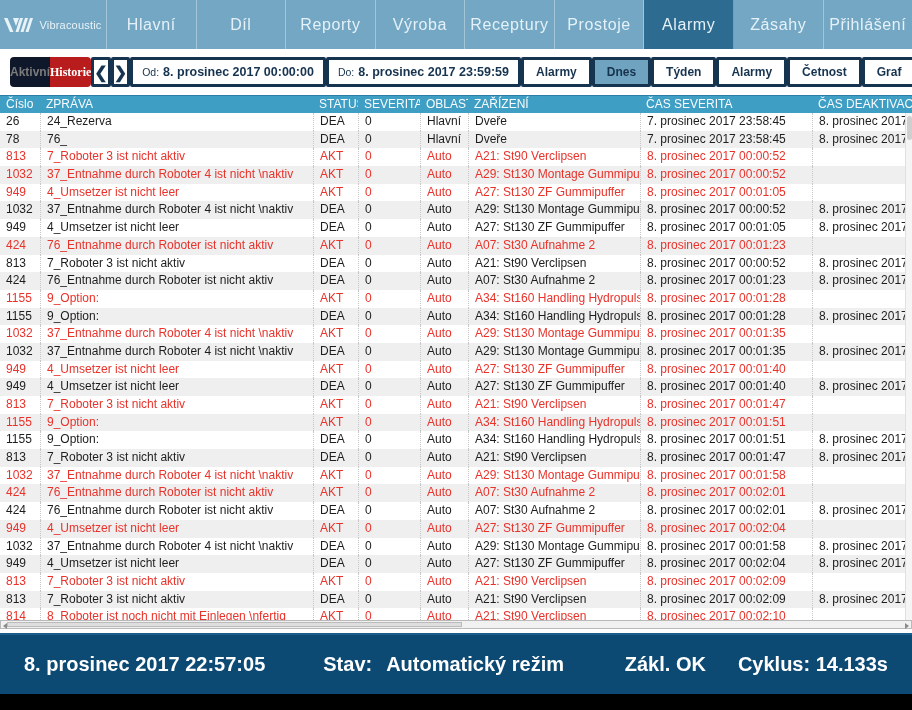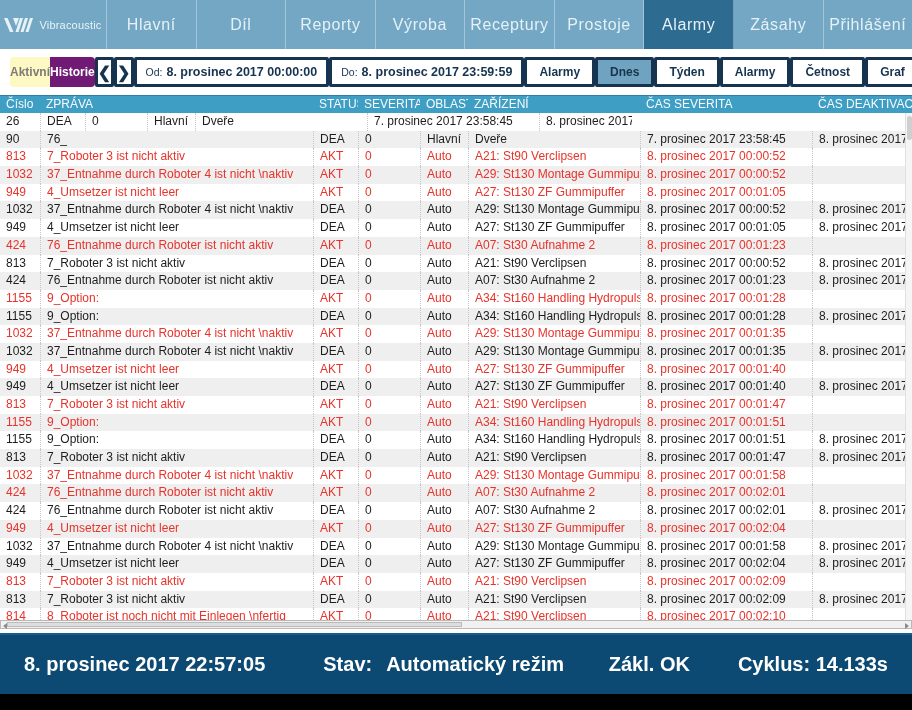--- a/index.html
+++ b/index.html
@@ -18,22 +18,22 @@
          color:#e4f1f8; font-size:16px; letter-spacing:.6px; cursor:pointer;
          border-right:1px solid rgba(255,255,255,.35); }
   .tab:last-child { border-right:none; }
   .tab.active { background:#2e6b91; }
 
   
   .toolbar { position:absolute; left:0; top:49px; width:912px; height:46px;
              background:#fff; display:flex; align-items:center; padding:0 10px; }
   .btn { height:30px; display:flex; align-items:center; justify-content:center;
          font-weight:bold; font-size:12px; cursor:pointer; white-space:nowrap; }
-  .btn-gray { width:64px; background:#fef9c3; color:#7b7b7b; border-radius:4px 0 0 4px; }
-  .btn-blue { width:64px; background:#701a75; color:#fff; border-radius:0 4px 4px 0; }
+  .btn-gray { width:64px; background:#0f172a; color:#7b7b7b; border-radius:4px 0 0 4px; }
+  .btn-blue { width:64px; background:#b91c1c; color:#fff; border-radius:0 4px 4px 0;font-family:Liberation Serif, serif; }
   .btn-outline { background:#fff; border:3px solid #16334f; color:#16334f;
                  border-radius:2px; padding:0 12px; }
   .btn-arrow { width:32px; padding:0; font-size:16px; }
   .btn-fill { background:#6fa3bf; }
   .btn-date { font-size:12.5px; padding:0 9px; }
   .btn-date .pfx { font-size:10.5px; font-weight:normal; margin-right:4px; }
   .sp8 { width:8px; } .sp6 { width:6px; } .sp2 { width:2px; }
   .spacer { flex:1; }
 
   
@@ -67,21 +67,21 @@
   .harrow.right { right:2px; border-left:4px solid #8a8a8a; }
 
   
   .footer { position:absolute; left:0; top:633px; width:912px; height:61px;
             background:#0d4a73; border-top:2px solid #1b5d8a; color:#fff;
             display:flex; align-items:center; font-size:20px; font-weight:bold;
             padding:0 24px; }
   .footer .stav-label { margin-left:58px; }
   .footer .stav-value { margin-left:14px; }
   .footer .zakl { margin-left:auto; }
-  .footer .cyklus { margin-left:48px; }
+  .footer .cyklus { margin-left:32px; }
   .screen-edge { position:absolute; left:0; top:694px; width:912px; height:16px;
                  background:#000; }
 </style>
 </head>
 <body>
 
 <div class="app">
 
   <header class="nav">
     <div class="logo">
@@ -149,29 +149,30 @@
       <div class="hc" style="width: 45px;">STATUS</div>
       <div class="hc" style="width: 62px;">SEVERITA</div>
       <div class="hc" style="width: 48px;">OBLAST</div>
       <div class="hc" style="width: 172px;">ZAŘÍZENÍ</div>
       <div class="hc" style="width: 172px;">ČAS SEVERITA</div>
       <div class="hc" style="width: 100px;">ČAS DEAKTIVACE</div>
     </div>
   <div class="tbody" id="tbody">
       <div class="trow">
         <div class="tc" style="width: 40px;">26</div>
+        <div class="tc" style="width: 273px;">24_Rezerva</div>
         <div class="tc" style="width: 45px;">DEA</div>
         <div class="tc" style="width: 62px;">0</div>
         <div class="tc" style="width: 48px;">Hlavní</div>
         <div class="tc" style="width: 172px;">Dveře</div>
         <div class="tc" style="width: 172px;">7. prosinec 2017 23:58:45</div>
         <div class="tc" style="width: 93px;">8. prosinec 2017</div>
       </div>
       <div class="trow">
-        <div class="tc" style="width: 40px;">90</div>
+        <div class="tc" style="width: 40px;">78</div>
         <div class="tc" style="width: 273px;">76_</div>
         <div class="tc" style="width: 45px;">DEA</div>
         <div class="tc" style="width: 62px;">0</div>
         <div class="tc" style="width: 48px;">Hlavní</div>
         <div class="tc" style="width: 172px;">Dveře</div>
         <div class="tc" style="width: 172px;">7. prosinec 2017 23:58:45</div>
         <div class="tc" style="width: 93px;">8. prosinec 2017</div>
       </div>
       <div class="trow akt">
         <div class="tc" style="width: 40px;">813</div>

